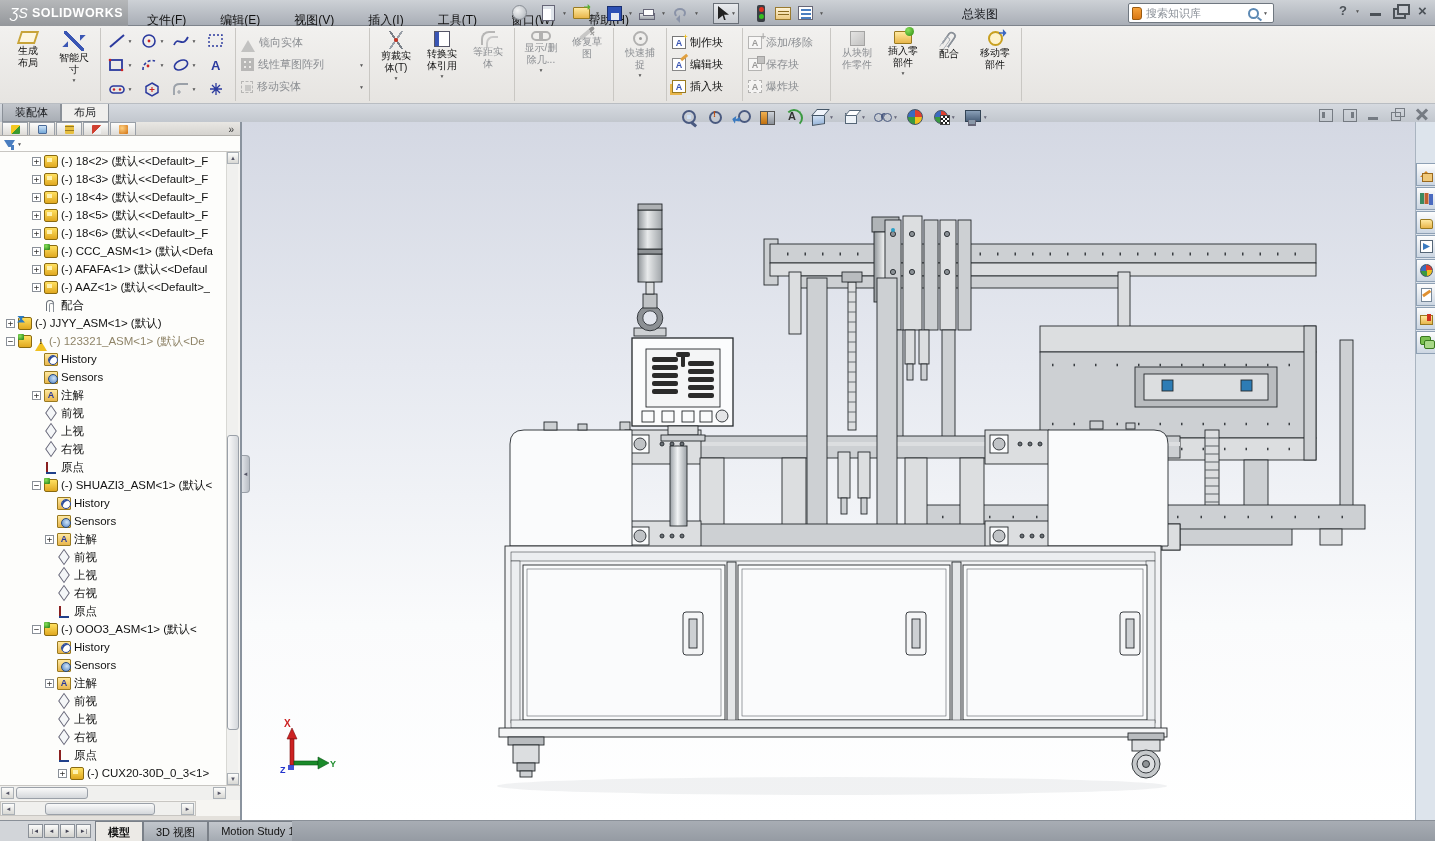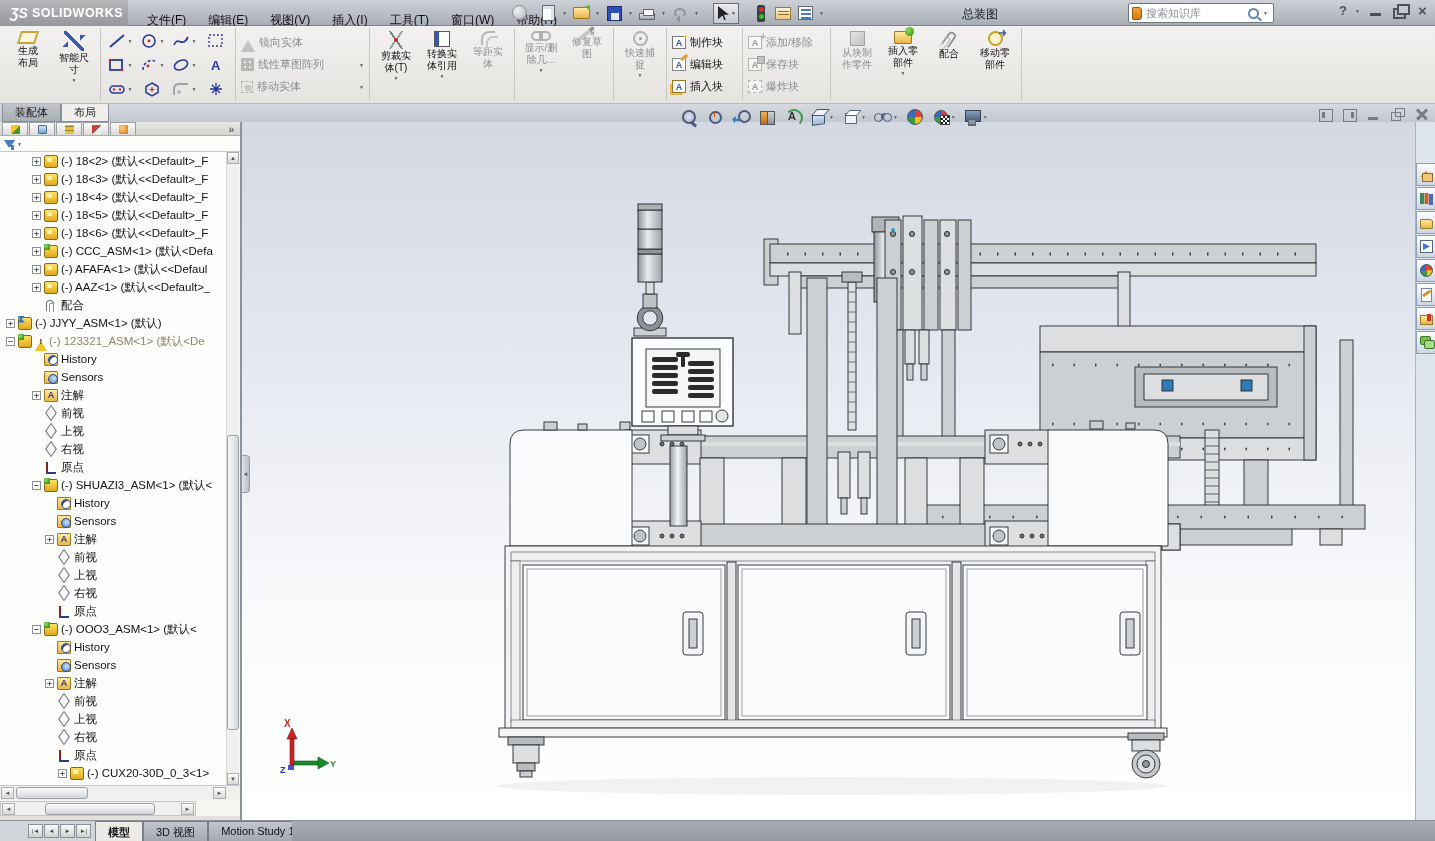--- a/index.html
+++ b/index.html
@@ -2,23 +2,23 @@
 <html><head>
 <meta charset="utf-8">
 <style>
 *{margin:0;padding:0;box-sizing:border-box;font-family:"Liberation Sans","DejaVu Sans",sans-serif;}
 html,body{width:1435px;height:841px;overflow:hidden;background:#c7cbd1;}
 .app{position:relative;width:1435px;height:841px;}
 
 
 .titlebar{position:absolute;left:0;top:0;width:1435px;height:26px;background:linear-gradient(#cdd1d6,#a9aeb6);border-bottom:1px solid #7e848c;}
 .logo{position:absolute;left:0;top:0;width:128px;height:26px;background:linear-gradient(#b6b8ba,#94979b);display:flex;align-items:center;padding-left:10px;color:#fff;}
-.logo .mark{font-style:italic;font-weight:bold;font-size:14px;margin-right:4px;}
+.logo .mark{font-style:italic;font-weight:normal;font-size:14px;margin-right:4px;}
 .logo .word{font-size:12.5px;font-weight:bold;letter-spacing:.5px;}
-.menus{position:absolute;left:136px;top:0;height:41px;display:flex;align-items:center;}
+.menus{position:absolute;left:136px;top:0;height:41px;display:flex;align-items:center;gap:12px;}
 .menu-item{font-size:12px;color:#111;padding:4px 11px;cursor:default;}
 .pin-icon{position:absolute;left:512px;top:5px;width:15px;height:15px;border:1px solid #8a8f96;border-radius:50%;background:radial-gradient(circle at 35% 35%,#f2f3f4,#aab0b6);}
 .std-toolbar{position:absolute;left:538px;top:2px;height:22px;display:flex;align-items:center;gap:2px;}
 .tbtn{width:20px;height:20px;position:relative;display:flex;align-items:center;justify-content:center;}
 .tcaret{font-size:5px;color:#555;width:9px;text-align:center;}
 .sep8{width:8px;}
 .ti{display:inline-block;position:relative;}
 .ti-new{width:13px;height:16px;background:#fff;border:1px solid #667;box-shadow:inset -3px 3px 0 #dfe4ea;}
 .ti-open{width:17px;height:12px;background:linear-gradient(#ffe9a0,#e8b64c);border:1px solid #9a7a20;border-radius:1px 3px 1px 1px;}
 .ti-open:after{content:"";position:absolute;right:-2px;top:-4px;width:7px;height:6px;background:#58b030;clip-path:polygon(0 40%,60% 40%,60% 0,100% 50%,60% 100%,60% 60%,0 60%);}

